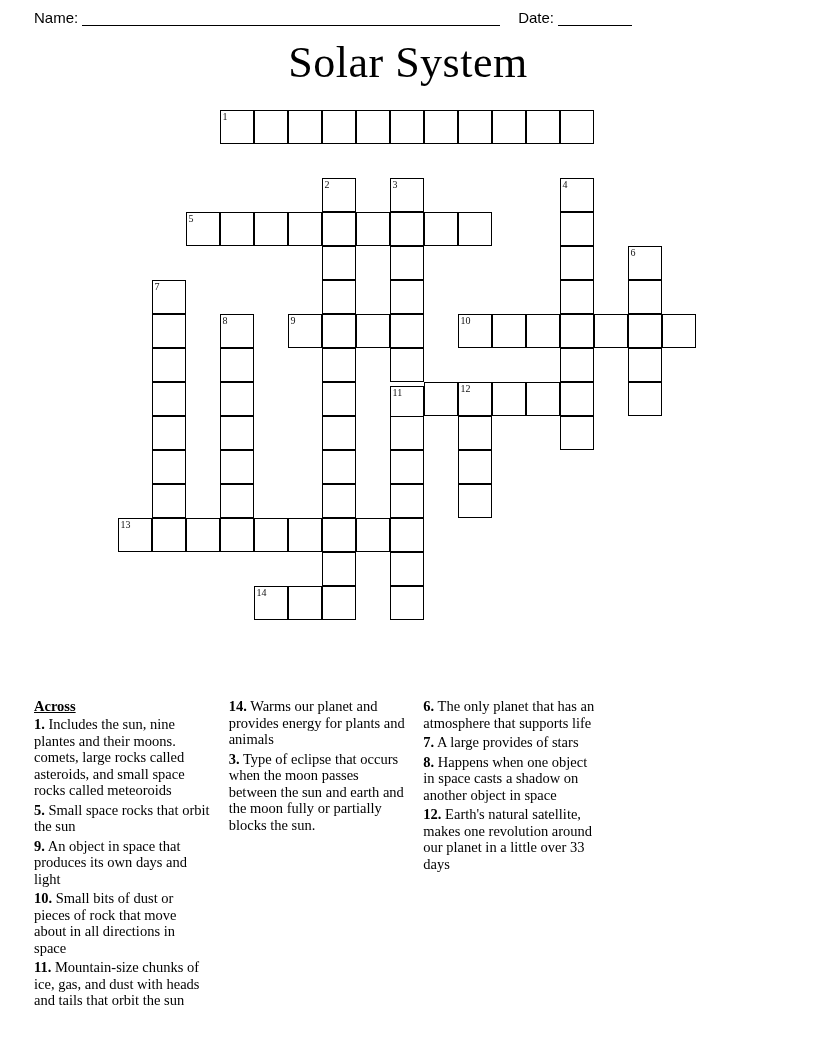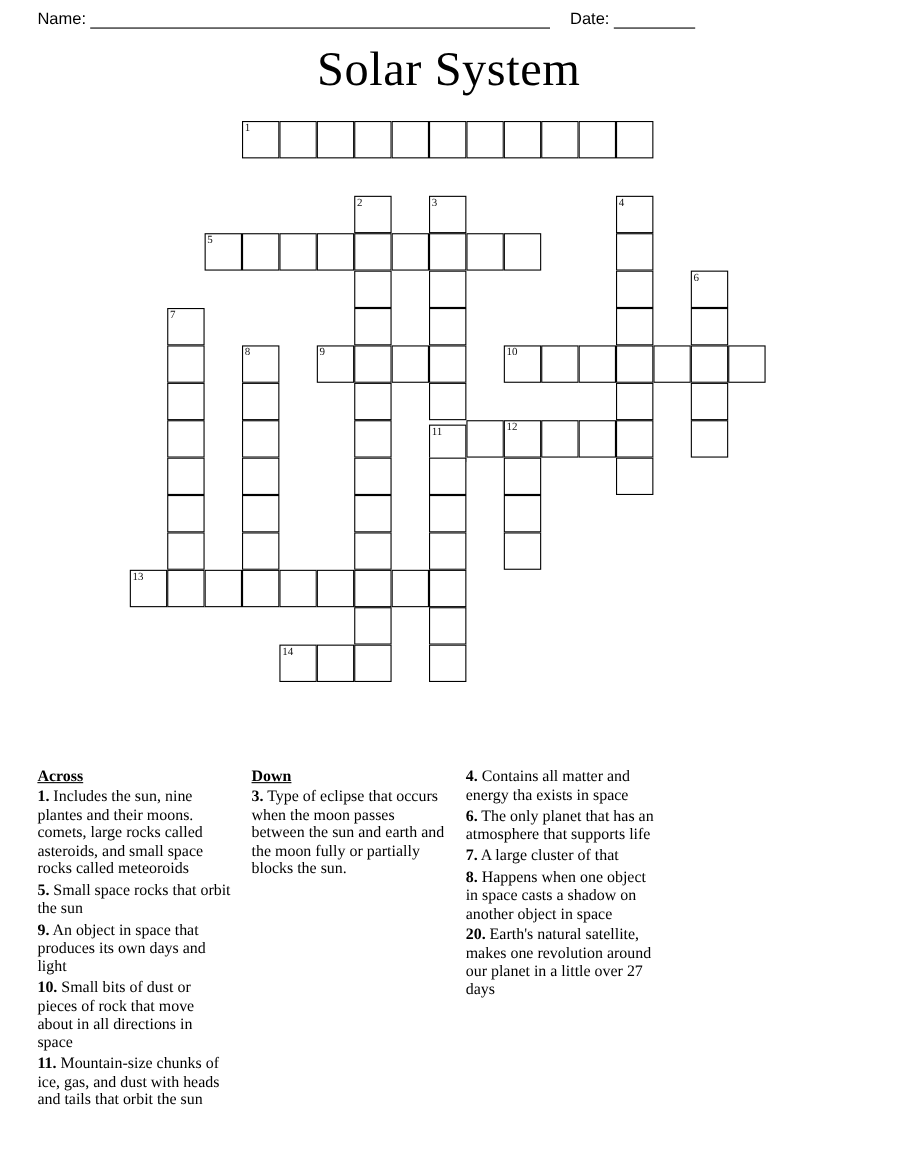--- a/index.html
+++ b/index.html
@@ -259,23 +259,22 @@
 <div id="clues">
   <div class="clue-col clue-col-1">
       <div class="section-head">Across</div>
       <div class="clue"><span class="cnum">1.</span><span class="ctext"> Includes the sun, nine plantes and their moons. comets, large rocks called asteroids, and small space rocks called meteoroids</span></div>
       <div class="clue"><span class="cnum">5.</span><span class="ctext"> Small space rocks that orbit the sun</span></div>
       <div class="clue"><span class="cnum">9.</span><span class="ctext"> An object in space that produces its own days and light</span></div>
       <div class="clue"><span class="cnum">10.</span><span class="ctext"> Small bits of dust or pieces of rock that move about in all directions in space</span></div>
       <div class="clue"><span class="cnum">11.</span><span class="ctext"> Mountain-size chunks of ice, gas, and dust with heads and tails that orbit the sun</span></div>
     </div>
   <div class="clue-col clue-col-2">
-      <div class="section-head">Down</div>
+      <div class="clue"><span class="cnum">14.</span><span class="ctext"> Warms our planet and provides energy for plants and animals</span></div>
       <div class="clue"><span class="cnum">3.</span><span class="ctext"> Type of eclipse that occurs when the moon passes between the sun and earth and the moon fully or partially blocks the sun.</span></div>
     </div>
   <div class="clue-col clue-col-3">
-      <div class="clue"><span class="cnum">4.</span><span class="ctext"> Contains all matter and energy tha exists in space</span></div>
       <div class="clue"><span class="cnum">6.</span><span class="ctext"> The only planet that has an atmosphere that supports life</span></div>
-      <div class="clue"><span class="cnum">7.</span><span class="ctext"> A large cluster of that</span></div>
+      <div class="clue"><span class="cnum">7.</span><span class="ctext"> A large provides of stars</span></div>
       <div class="clue"><span class="cnum">8.</span><span class="ctext"> Happens when one object in space casts a shadow on another object in space</span></div>
-      <div class="clue"><span class="cnum">20.</span><span class="ctext"> Earth's natural satellite, makes one revolution around our planet in a little over 27 days</span></div>
+      <div class="clue"><span class="cnum">12.</span><span class="ctext"> Earth's natural satellite, makes one revolution around our planet in a little over 33 days</span></div>
     </div>
 </div>
 
 </body></html>

